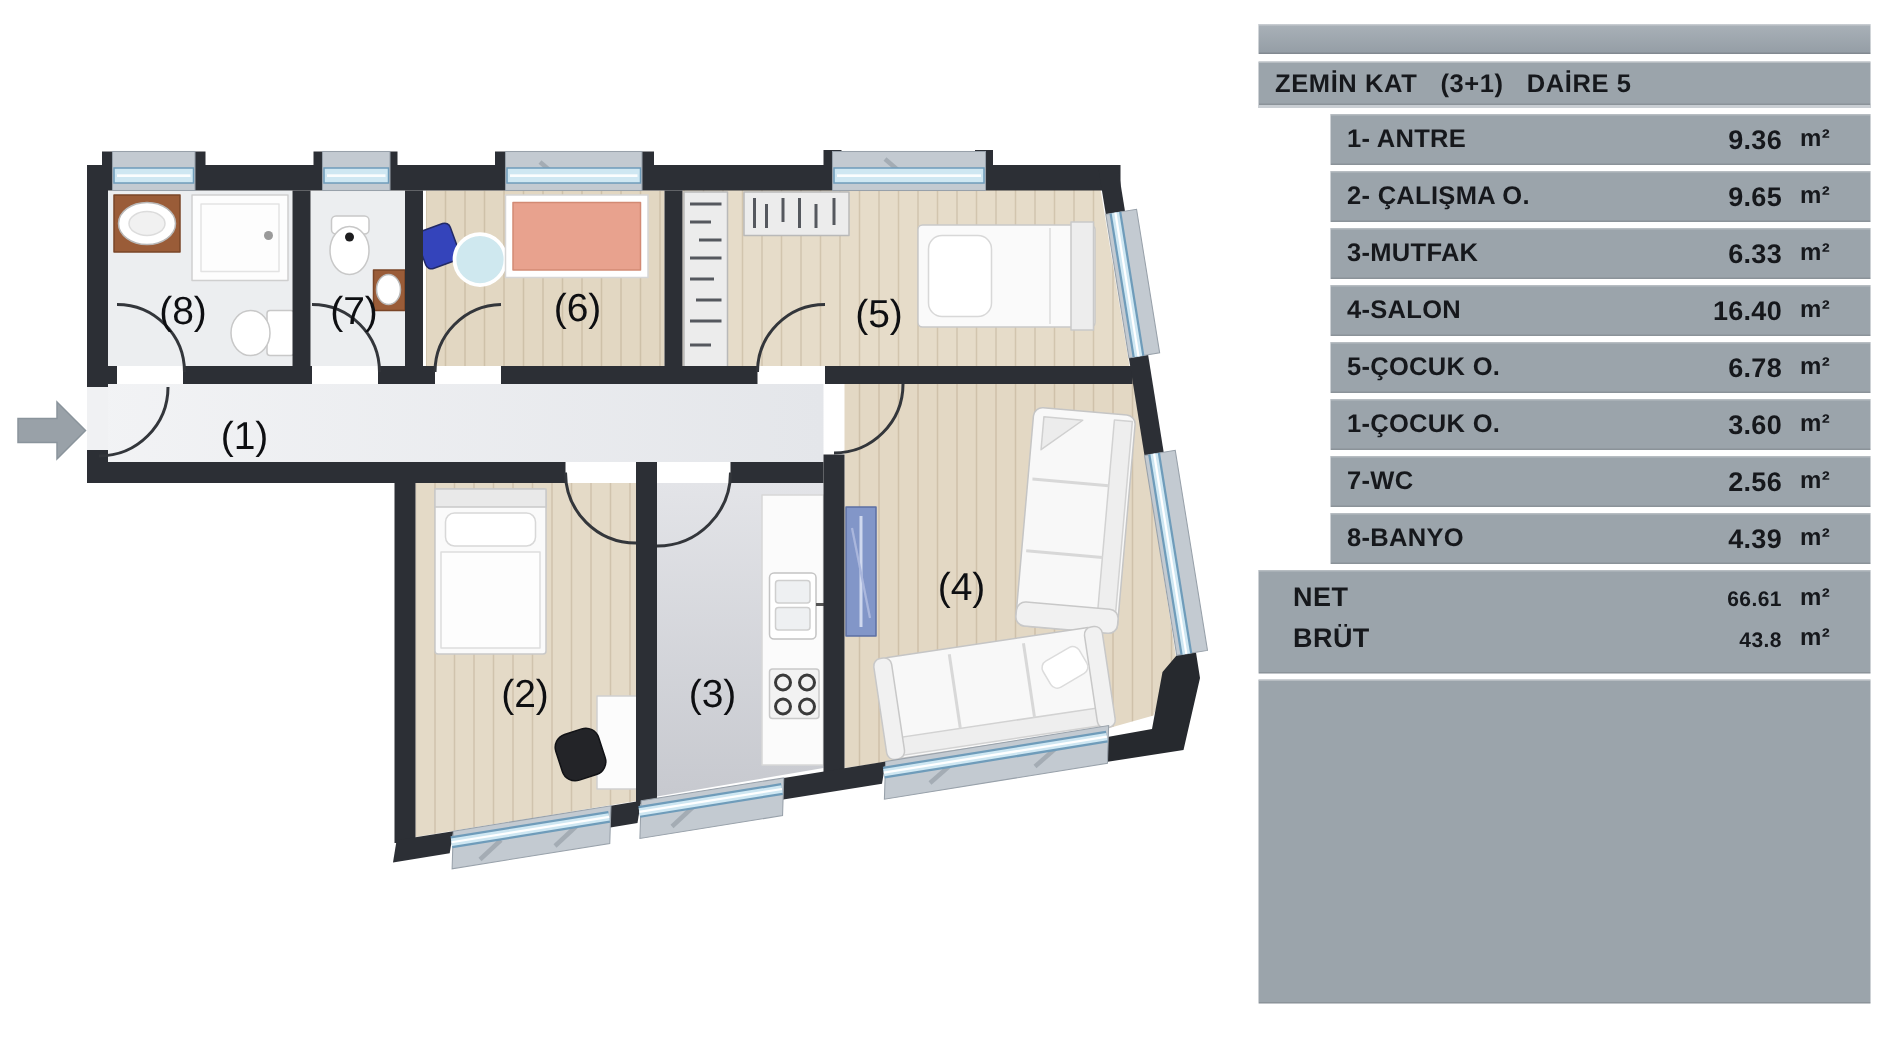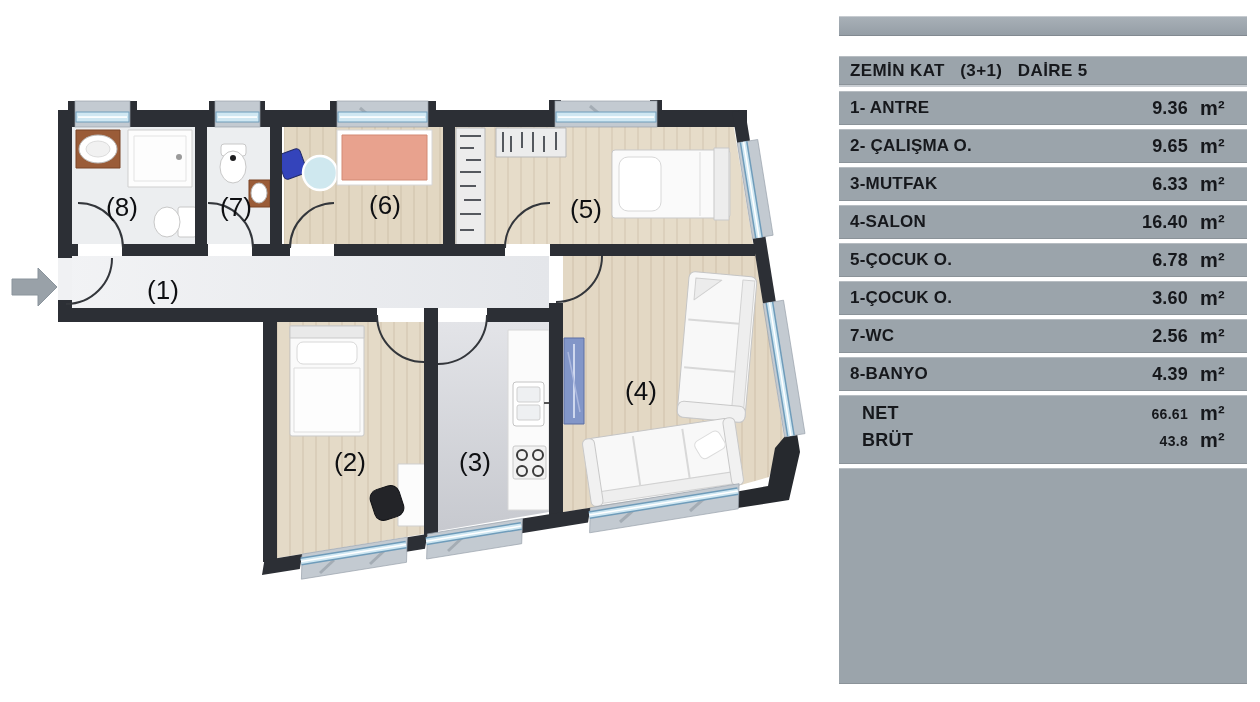--- a/index.html
+++ b/index.html
@@ -2,31 +2,31 @@
 <html><head>
 <meta charset="utf-8">
 <style>
   html,body{margin:0;padding:0;background:#ffffff;}
   .stage{position:relative;width:1260px;height:702px;background:#ffffff;overflow:hidden;
          font-family:"Liberation Sans",sans-serif;}
   
   .top-bar{position:absolute;left:839px;top:16px;width:408px;height:20px;
            background:linear-gradient(#a9b1b8,#949da5);
            box-shadow:inset 0 1px 0 rgba(255,255,255,.35), inset 0 -1px 0 rgba(0,0,0,.12);}
-  .panel{position:absolute;left:839px;top:56px;width:408px;height:628px;
+  .panel{position:absolute;left:839px;top:41px;width:408px;height:628px;
          display:flex;flex-direction:column;color:#16181c;}
   .blockbg{background:#9ba4ab;
            box-shadow:inset 0 1px 0 rgba(255,255,255,.28), inset 0 -1px 0 rgba(0,0,0,.10);}
   .p-header{flex:0 0 29px;display:flex;align-items:center;padding-left:11px;
             font-size:17px;font-weight:bold;letter-spacing:.4px;white-space:pre;
             border-bottom:2px solid #c9ced3;}
   .p-row{flex:0 0 34px;margin-top:4px;display:flex;align-items:center;
-         padding:0 17px 0 11px;font-size:17px;font-weight:bold;letter-spacing:.2px;}
+         padding:0 17px 0 11px;font-size:17px;font-weight:bold;letter-spacing:.2px;margin-left:48px;}
   .p-row .val{margin-left:auto;font-size:18px;}
-  .p-row .unit, .t-line .unit{width:30px;margin-left:12px;font-size:20px;}
+  .p-row .unit, .t-line .unit{width:30px;margin-left:12px;font-size:16px;}
   .p-totals{flex:0 0 64px;margin-top:4px;padding:5px 17px 0 23px;}
   .t-line{display:flex;align-items:center;height:27px;font-size:18px;font-weight:bold;letter-spacing:.3px;}
   .t-line .val{margin-left:auto;font-size:14px;}
   .p-filler{flex:1 1 auto;margin-top:4px;}
   
   svg{position:absolute;left:0;top:0;}
   .rlabel{font-family:"Liberation Sans",sans-serif;font-size:26px;fill:#0e0f12;}
 </style>
 </head>
 <body>

